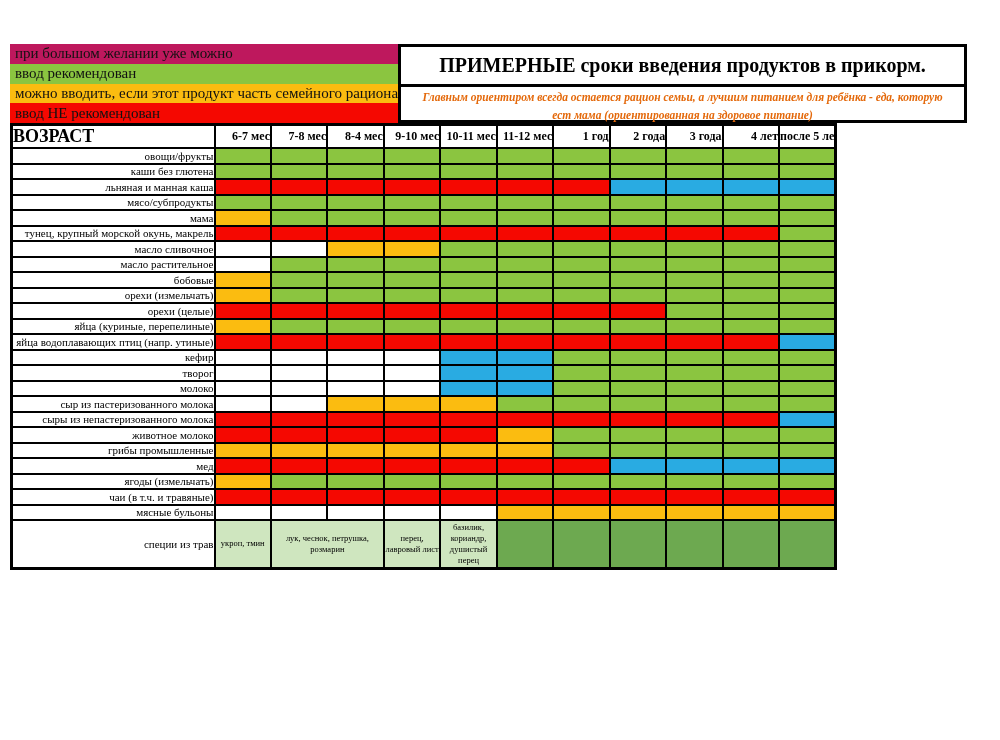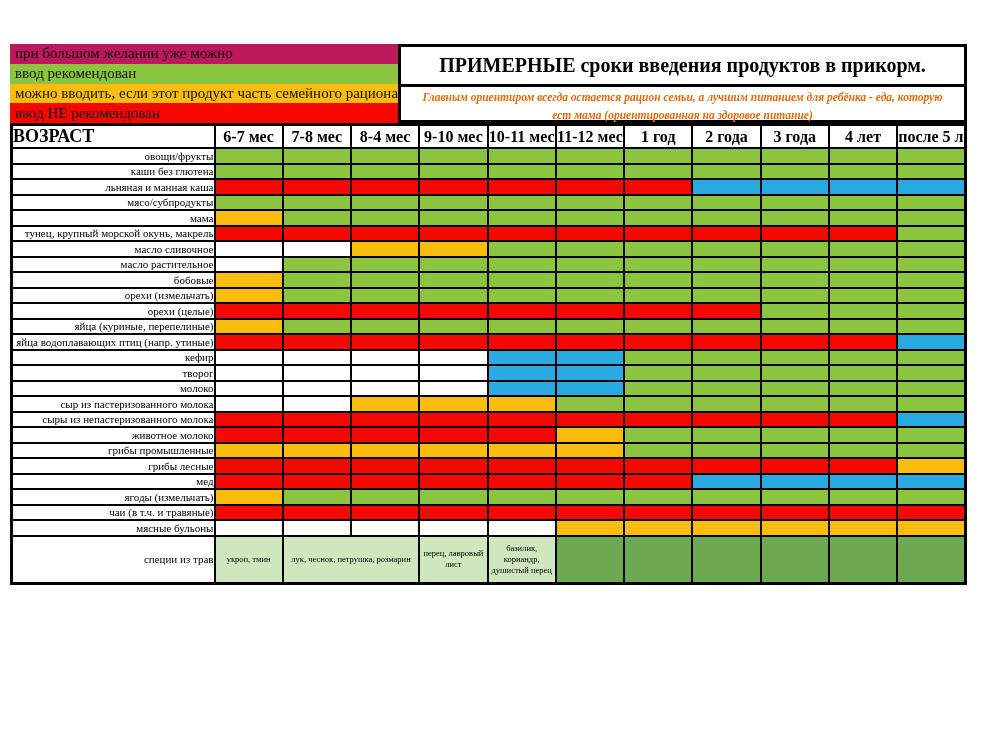--- a/index.html
+++ b/index.html
@@ -28,32 +28,32 @@
     font-weight:bold;font-size:20px;text-align:center;
   }
   .sub-title{
     flex:1 1 auto;display:flex;align-items:center;justify-content:center;
     font-size:11.5px;font-weight:bold;font-style:italic;color:#E4690B;
     text-align:center;padding:2px 12px;line-height:1.55;
   }
 
   
   table.grid{
-    position:absolute;left:10px;top:123px;width:957px;
+    position:absolute;left:10px;top:123px;width:827px;
     border-collapse:collapse;table-layout:fixed;
     border:3px solid #000;background:#fff;
   }
   .grid col.col-label{width:203px;}
   .grid th,.grid td{border:2px solid #000;padding:0;box-sizing:border-box;overflow:hidden;}
   .grid thead th{height:21px;background:#fff;}
   .age-header{
     font-size:18px;font-weight:bold;text-align:left;padding-left:5px;
   }
   .age-th{
-    font-size:16px;font-weight:bold;text-align:center;white-space:nowrap;
+    font-size:12px;font-weight:bold;text-align:right;white-space:nowrap;
   }
   .label-cell{
     height:15.5px;background:#fff;font-size:11px;text-align:right;
     padding-right:4px;white-space:nowrap;
   }
   .grid-cell{height:15.5px;}
   .spice-row .label-cell{height:48px;}
   .spice-cell{
     font-size:8.5px;text-align:center;vertical-align:middle;
     padding:1px 2px;line-height:1.3;
@@ -391,34 +391,20 @@
           <td class="grid-cell" style="background: rgb(251, 188, 16);"></td>
           <td class="grid-cell" style="background: rgb(251, 188, 16);"></td>
           <td class="grid-cell" style="background: rgb(251, 188, 16);"></td>
           <td class="grid-cell" style="background: rgb(139, 197, 64);"></td>
           <td class="grid-cell" style="background: rgb(139, 197, 64);"></td>
           <td class="grid-cell" style="background: rgb(139, 197, 64);"></td>
           <td class="grid-cell" style="background: rgb(139, 197, 64);"></td>
           <td class="grid-cell" style="background: rgb(139, 197, 64);"></td>
         </tr>
         <tr>
-          <td class="label-cell">грибы лесные</td>
-          <td class="grid-cell" style="background: rgb(245, 8, 1);"></td>
-          <td class="grid-cell" style="background: rgb(245, 8, 1);"></td>
-          <td class="grid-cell" style="background: rgb(245, 8, 1);"></td>
-          <td class="grid-cell" style="background: rgb(245, 8, 1);"></td>
-          <td class="grid-cell" style="background: rgb(245, 8, 1);"></td>
-          <td class="grid-cell" style="background: rgb(245, 8, 1);"></td>
-          <td class="grid-cell" style="background: rgb(245, 8, 1);"></td>
-          <td class="grid-cell" style="background: rgb(245, 8, 1);"></td>
-          <td class="grid-cell" style="background: rgb(245, 8, 1);"></td>
-          <td class="grid-cell" style="background: rgb(245, 8, 1);"></td>
-          <td class="grid-cell" style="background: rgb(251, 188, 16);"></td>
-        </tr>
-        <tr>
           <td class="label-cell">мед</td>
           <td class="grid-cell" style="background: rgb(245, 8, 1);"></td>
           <td class="grid-cell" style="background: rgb(245, 8, 1);"></td>
           <td class="grid-cell" style="background: rgb(245, 8, 1);"></td>
           <td class="grid-cell" style="background: rgb(245, 8, 1);"></td>
           <td class="grid-cell" style="background: rgb(245, 8, 1);"></td>
           <td class="grid-cell" style="background: rgb(245, 8, 1);"></td>
           <td class="grid-cell" style="background: rgb(245, 8, 1);"></td>
           <td class="grid-cell" style="background: rgb(41, 171, 226);"></td>
           <td class="grid-cell" style="background: rgb(41, 171, 226);"></td>

